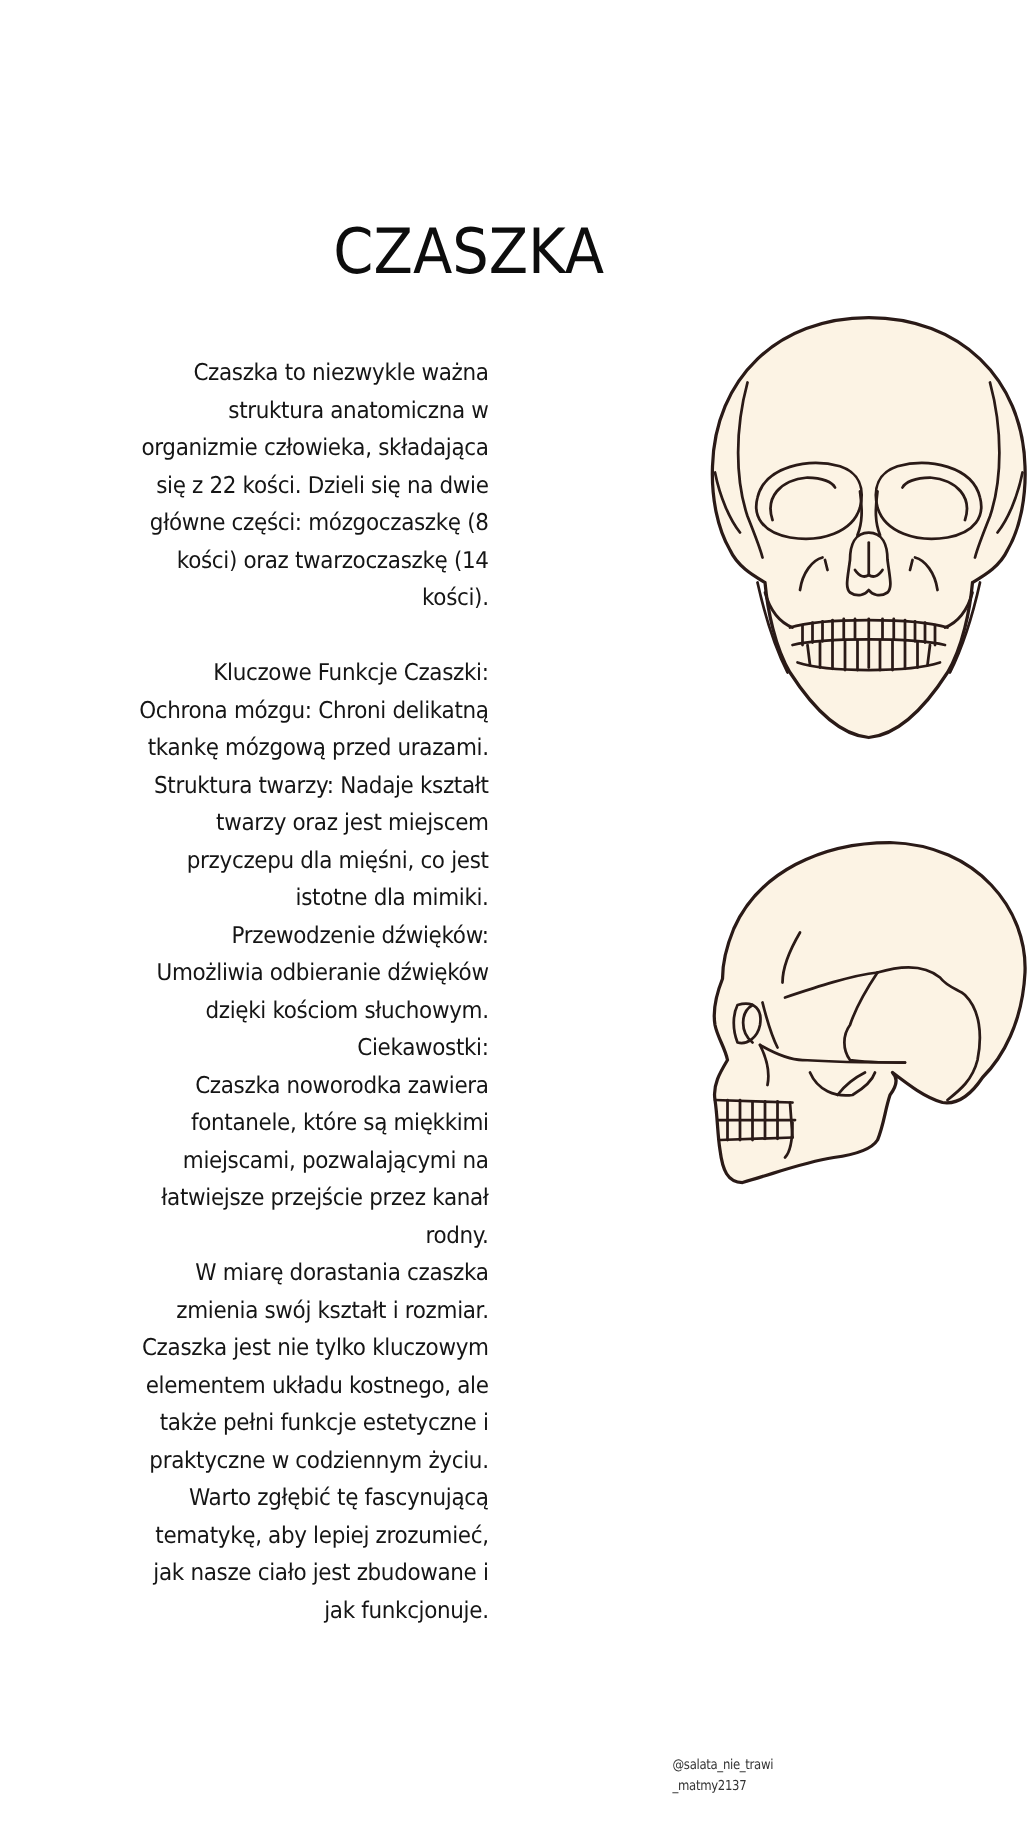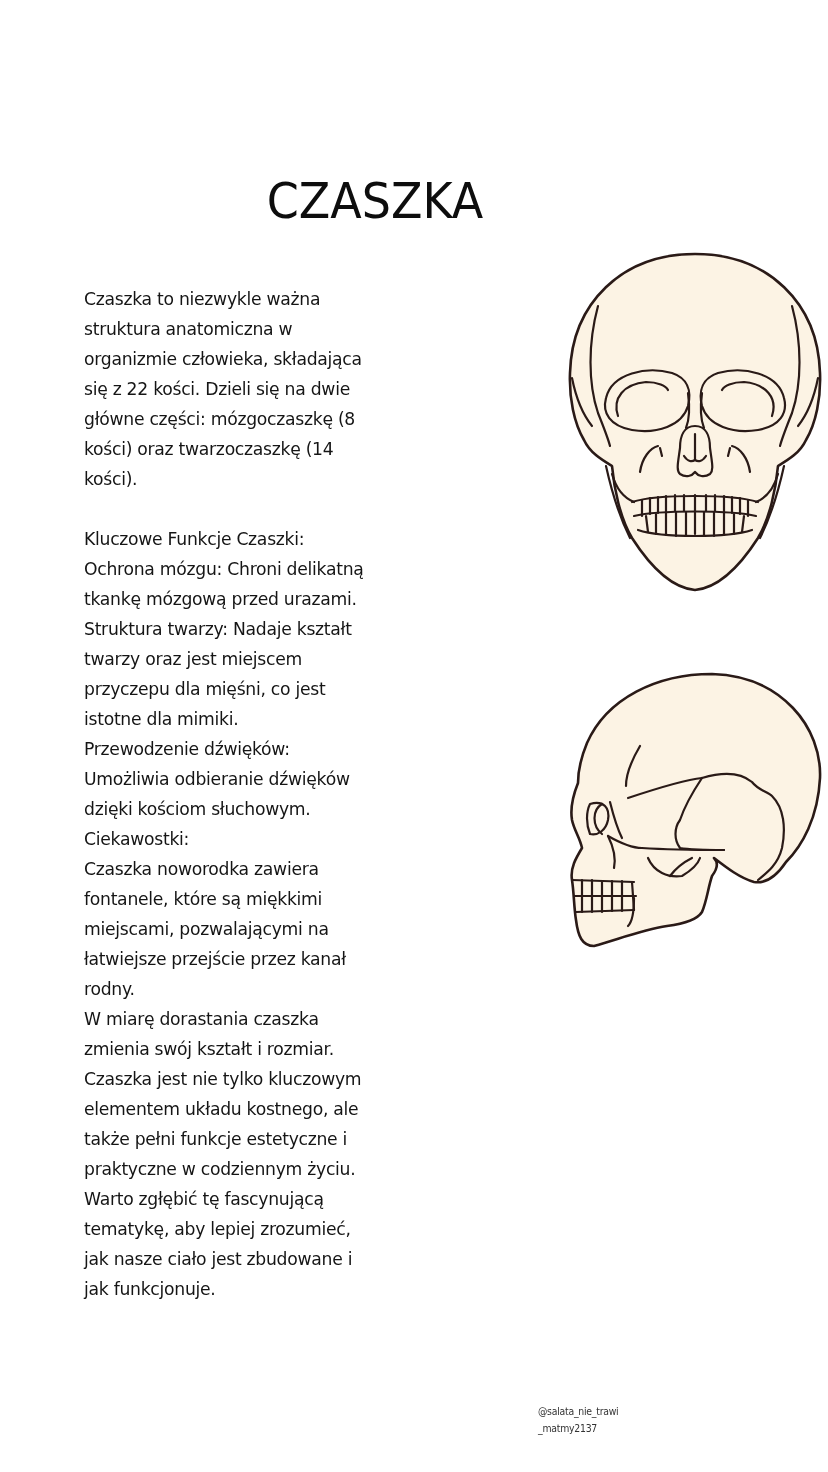--- a/index.html
+++ b/index.html
@@ -29,20 +29,21 @@
       transform: scaleX(0.92);
       transform-origin: 375px 0;
     }
     .body-text {
       position: absolute;
       left: 84px;
       top: 284px;
       width: 330px;
       margin: 0;
       padding: 0;
+      text-align: right;
     }
     .line {
       display: block;
       height: 30px;
       line-height: 30px;
       font-size: 18.5px;
       white-space: nowrap;
       letter-spacing: -0.3px;
       color: #151515;
       transform: scaleX(0.93);

